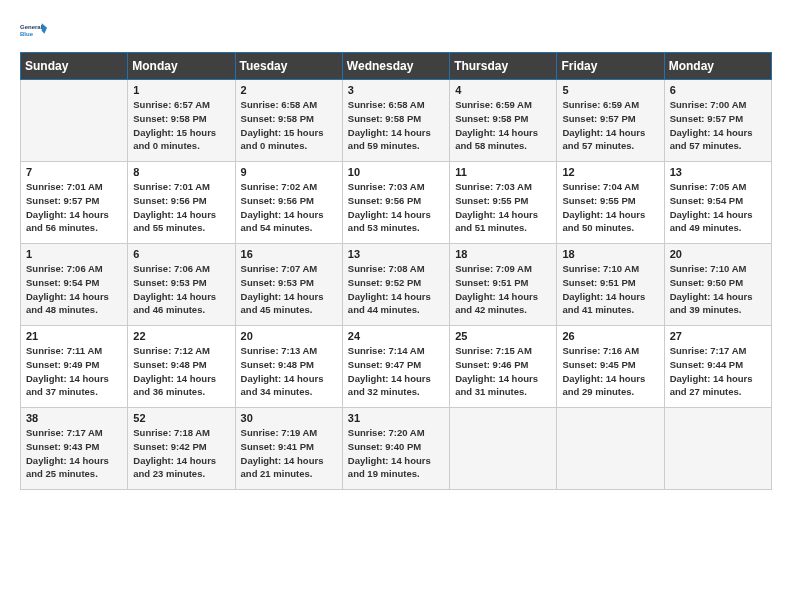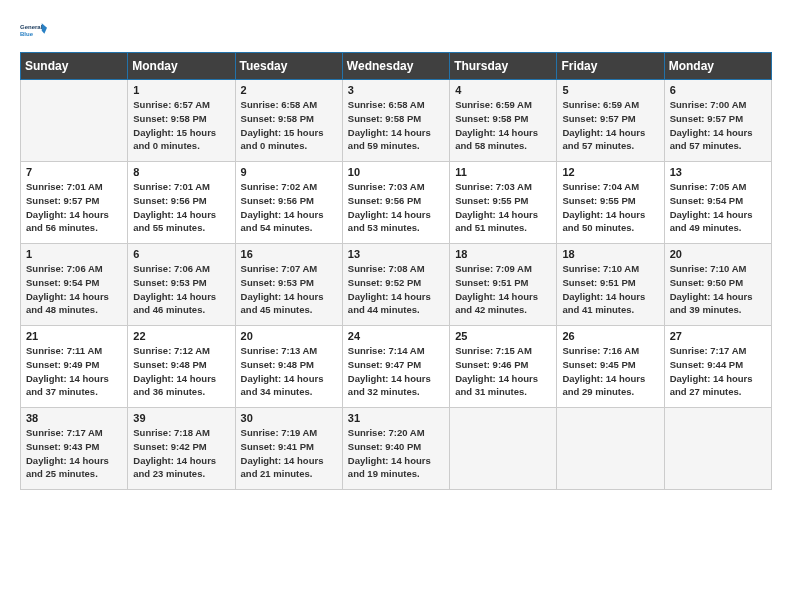--- a/index.html
+++ b/index.html
@@ -227,21 +227,21 @@
           <span class="day-number">27</span>
           <div class="cell-info">Sunrise: 7:17 AM<br>Sunset: 9:44 PM<br>Daylight: 14 hours and 27 minutes.</div>
         </td>
       </tr>
       <tr>
         <td>
           <span class="day-number">38</span>
           <div class="cell-info">Sunrise: 7:17 AM<br>Sunset: 9:43 PM<br>Daylight: 14 hours and 25 minutes.</div>
         </td>
         <td>
-          <span class="day-number">39</span>
+          <span class="day-number">52</span>
           <div class="cell-info">Sunrise: 7:18 AM<br>Sunset: 9:42 PM<br>Daylight: 14 hours and 23 minutes.</div>
         </td>
         <td>
           <span class="day-number">30</span>
           <div class="cell-info">Sunrise: 7:19 AM<br>Sunset: 9:41 PM<br>Daylight: 14 hours and 21 minutes.</div>
         </td>
         <td>
           <span class="day-number">31</span>
           <div class="cell-info">Sunrise: 7:20 AM<br>Sunset: 9:40 PM<br>Daylight: 14 hours and 19 minutes.</div>
         </td>

